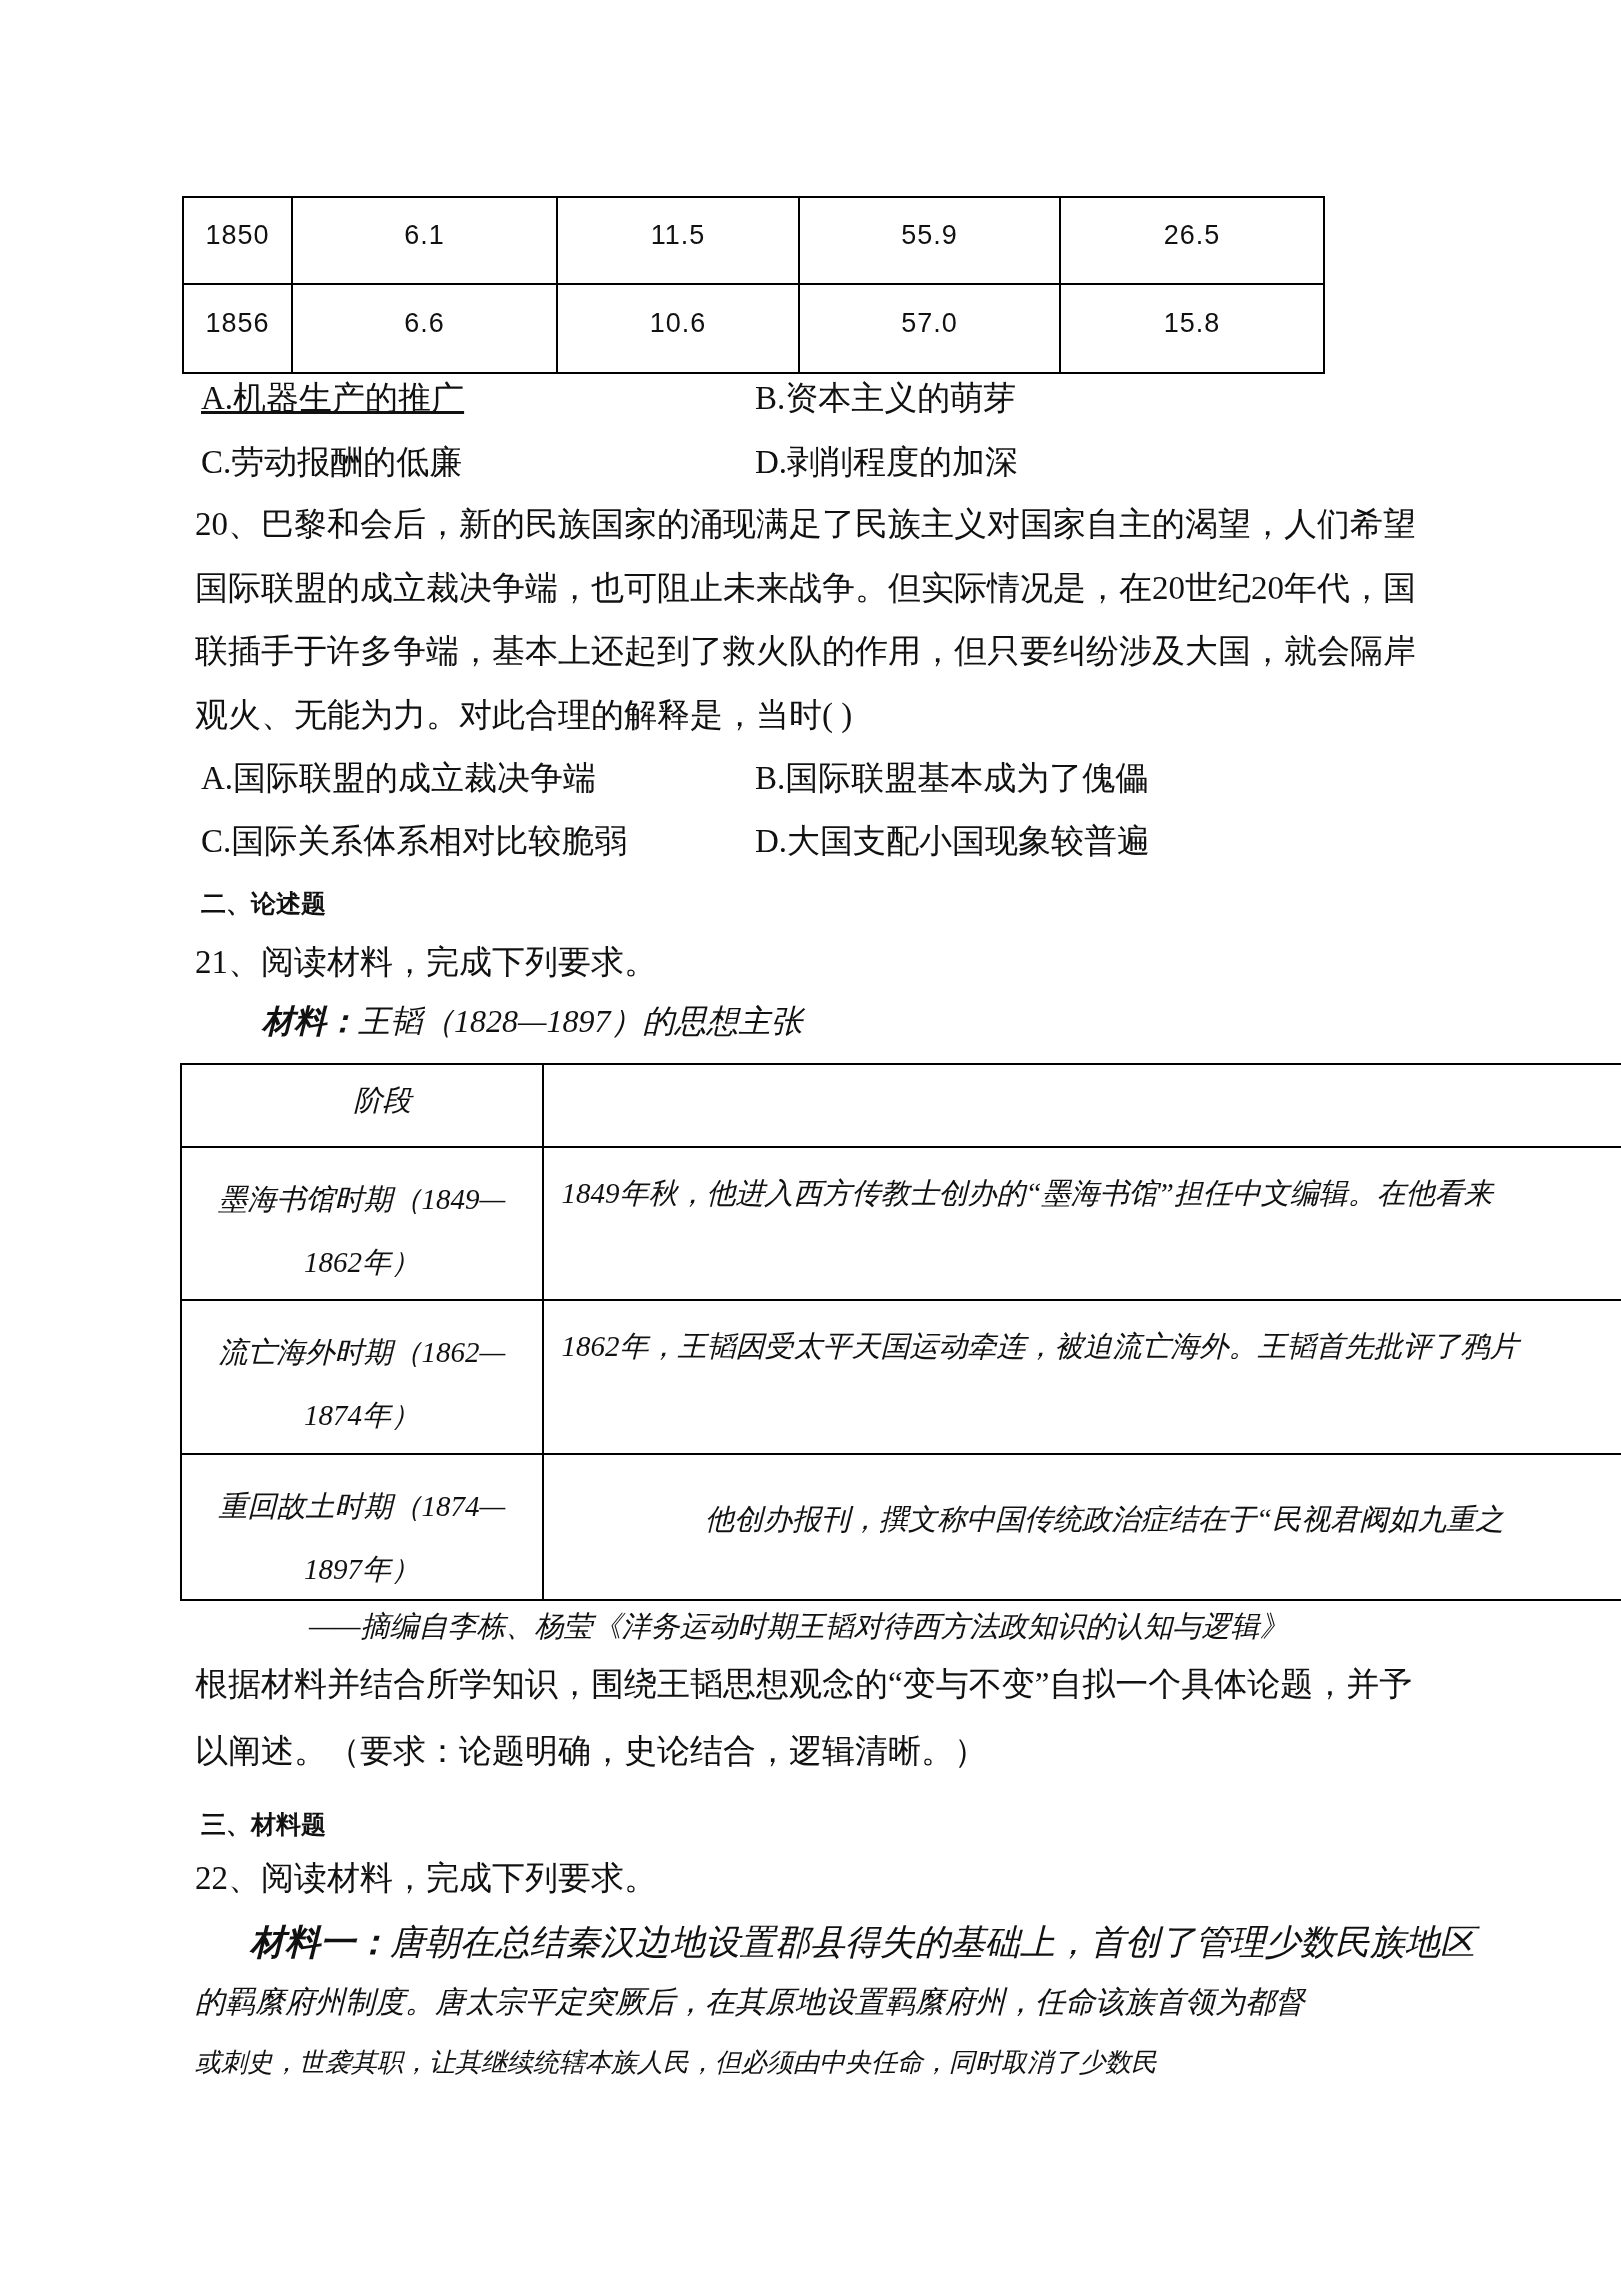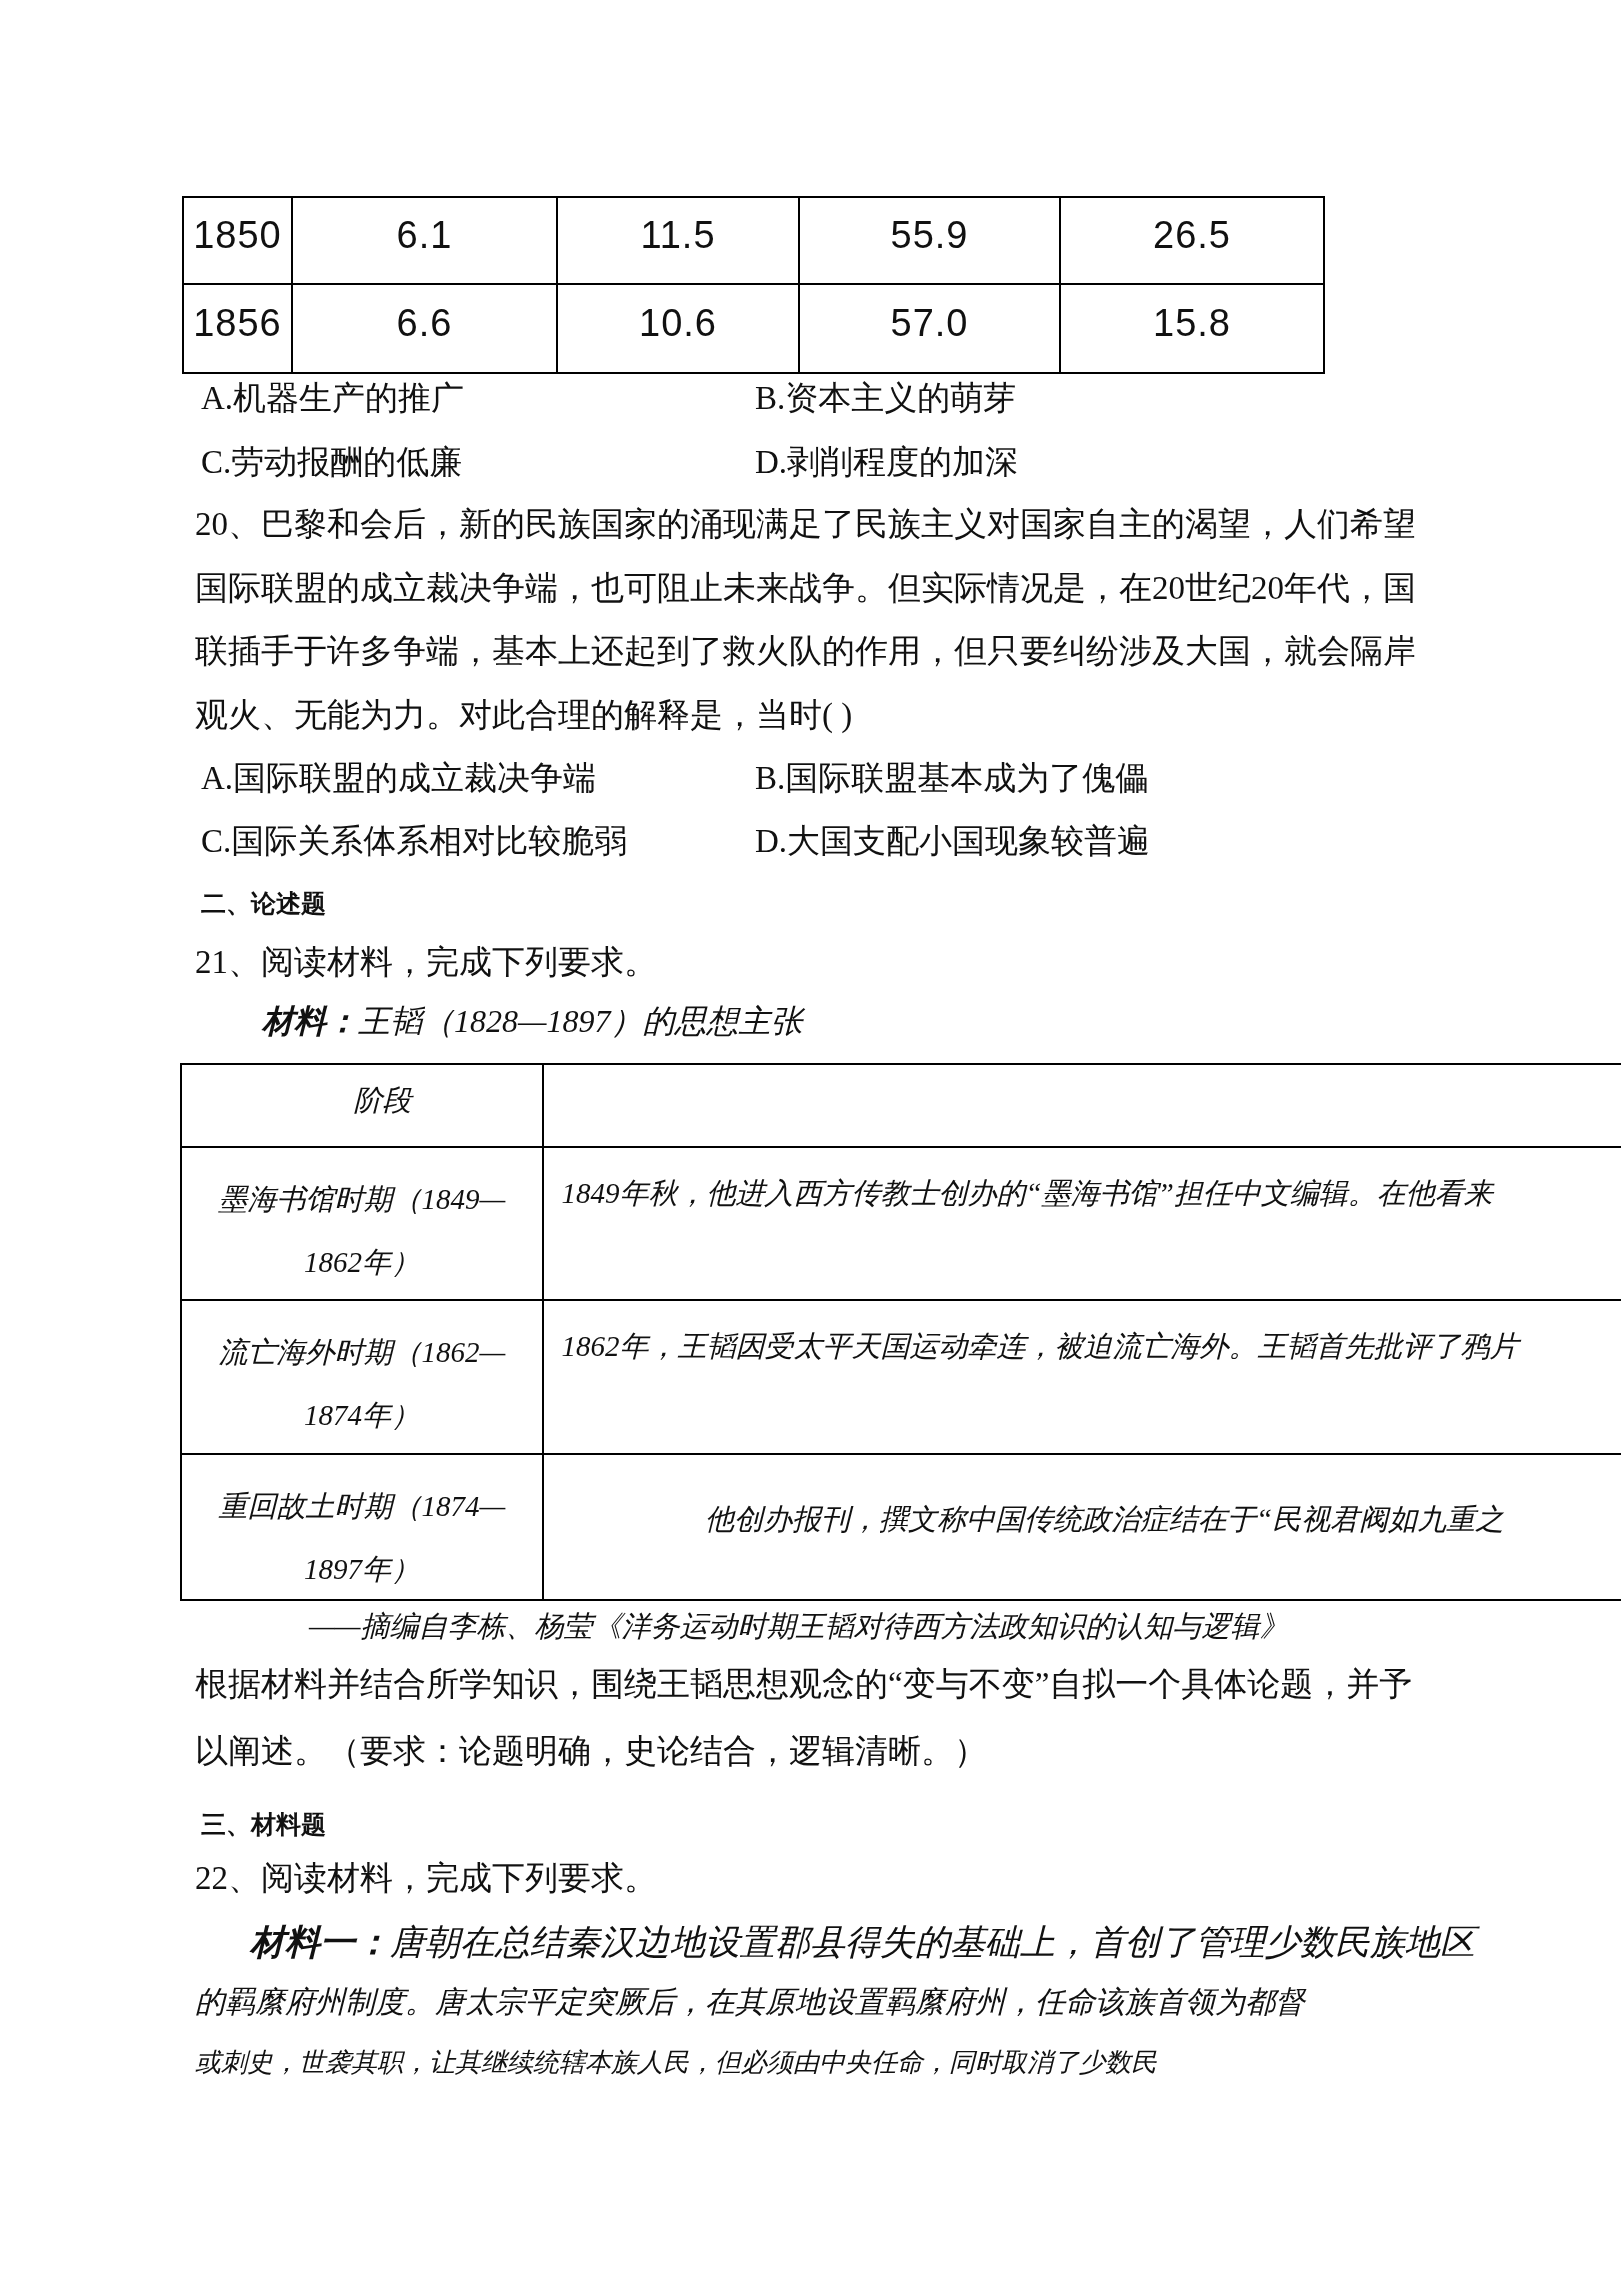--- a/index.html
+++ b/index.html
@@ -18,21 +18,21 @@
     position:absolute;left:182px;top:196px;
     display:grid;grid-template-columns:109px 265px 242px 261px 262px;
     grid-auto-rows:87px;
     border-top:2.9px solid #000;border-bottom:2.9px solid #000;
     border-left:2px solid #000;border-right:2px solid #000;
   }
   .t19 .cell{
     border-right:2px solid #000;border-bottom:2px solid #000;
     display:flex;align-items:center;justify-content:center;
     font-family:"Liberation Sans","DejaVu Sans",sans-serif;
-    font-size:38px;letter-spacing:1px;padding-bottom:9.8px;box-sizing:border-box;
+    font-size:27px;letter-spacing:1px;padding-bottom:9.8px;box-sizing:border-box;
   }
   .t19 .cell.lastcol{border-right:none;}
   .t19 .cell.lastrow{border-bottom:none;}
 
   
   .t21{
     position:absolute;left:180px;top:1063px;width:1441px;height:534px;overflow:hidden;
     display:grid;grid-template-columns:362px 1079px;
     grid-template-rows:83px 153px 154px 144px;
     border-top:2.9px solid #000;border-bottom:2.9px solid #000;border-left:2px solid #000;
@@ -58,21 +58,21 @@
     <div class="cell">11.5</div>
     <div class="cell">55.9</div>
     <div class="cell lastcol">26.5</div>
     <div class="cell lastrow">1856</div>
     <div class="cell lastrow">6.6</div>
     <div class="cell lastrow">10.6</div>
     <div class="cell lastrow">57.0</div>
     <div class="cell lastrow lastcol">15.8</div>
   </div>
 
-  <div class="abs bodytext" style="left:201px;top:377px;">A.机器生产的推广</div>
+  <div class="abs bodytext" style="left:201px;top:377px;text-decoration:underline;">A.机器生产的推广</div>
   <div class="abs bodytext" style="left:755px;top:377px;">B.资本主义的萌芽</div>
   <div class="abs bodytext" style="left:201px;top:441px;">C.劳动报酬的低廉</div>
   <div class="abs bodytext" style="left:755px;top:441px;">D.剥削程度的加深</div>
 
   <div class="abs bodytext" style="left:195px;top:503px;">20、巴黎和会后，新的民族国家的涌现满足了民族主义对国家自主的渴望，人们希望</div>
   <div class="abs bodytext" style="left:195px;top:567px;">国际联盟的成立裁决争端，也可阻止未来战争。但实际情况是，在20世纪20年代，国</div>
   <div class="abs bodytext" style="left:195px;top:630px;">联插手于许多争端，基本上还起到了救火队的作用，但只要纠纷涉及大国，就会隔岸</div>
   <div class="abs bodytext" style="left:195px;top:694px;">观火、无能为力。对此合理的解释是，当时( )</div>
 
   <div class="abs bodytext" style="left:201px;top:757px;">A.国际联盟的成立裁决争端</div>

